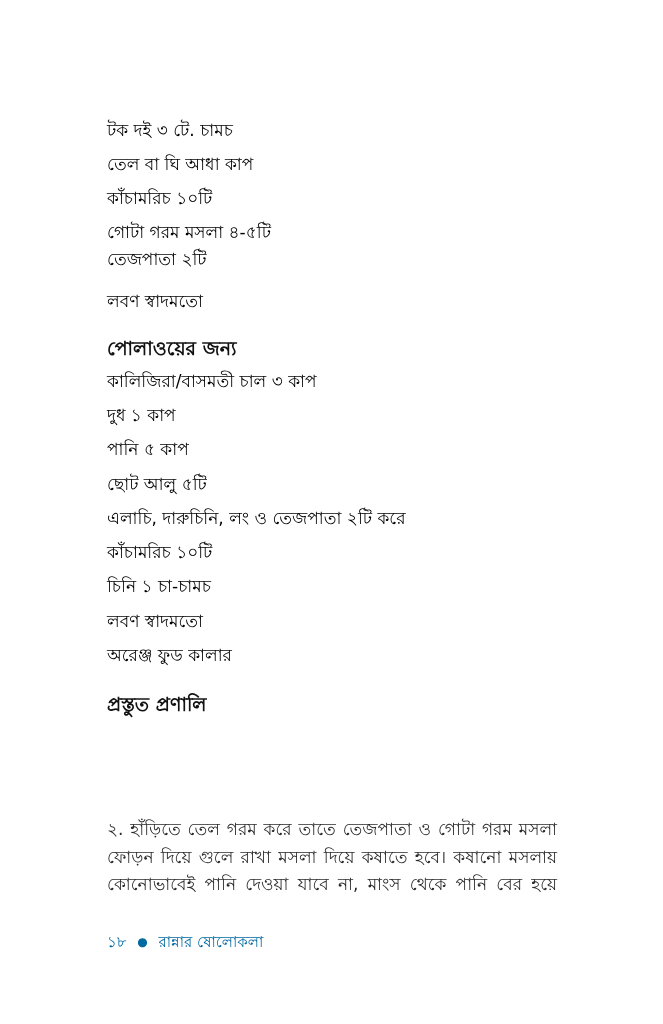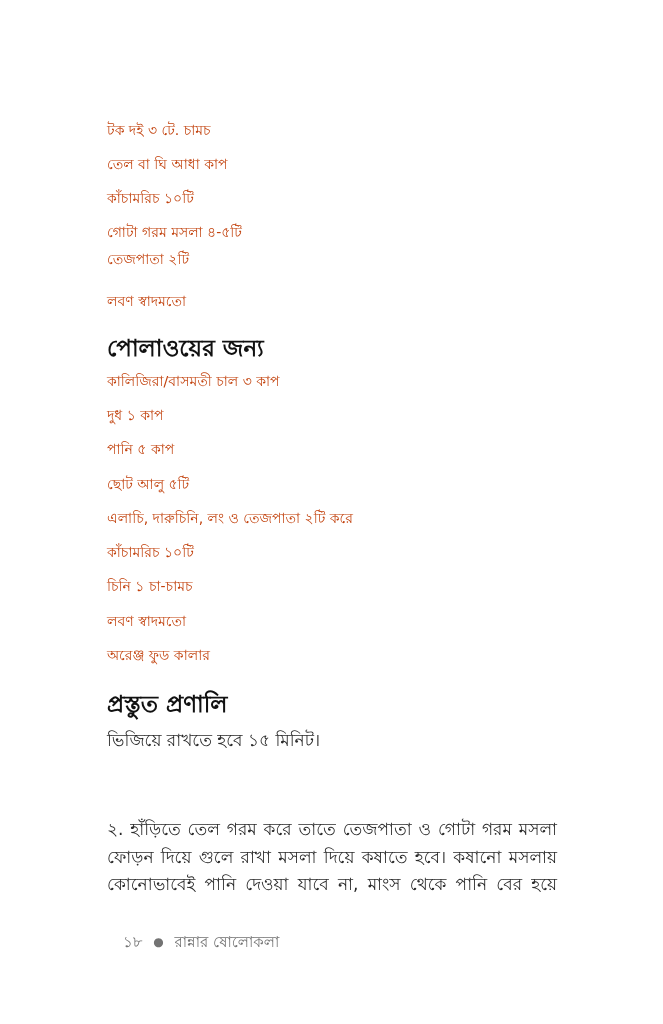--- a/index.html
+++ b/index.html
@@ -17,29 +17,29 @@
     }
     .page {
       position: absolute;
       left: 0; top: 0;
       width: 663px; height: 1024px;
       background: #ffffff;
     }
     .ing-line {
       position: absolute;
       left: 107px;
-      font-size: 14px;
+      font-size: 17px;
       line-height: 22px;
       white-space: nowrap;
-      color: #c2410c;
+      color: #000000;
     }
     .heading {
       position: absolute;
       left: 107px;
-      font-size: 23px;
+      font-size: 19px;
       font-weight: bold;
       line-height: 24px;
       white-space: nowrap;
       color: #111111;
     }
     .para {
       position: absolute;
       left: 107px;
       width: 450px;
       font-size: 17px;
@@ -52,25 +52,25 @@
       display: block;
       text-align: justify;
       text-align-last: justify;
       white-space: nowrap;
     }
     .para .ln.last {
       text-align-last: left;
     }
     .footer {
       position: absolute;
-      left: 123px;
+      left: 107px;
       top: 932px;
       font-size: 15px;
       line-height: 20px;
-      color: #737373;
+      color: #0369a1;
       white-space: nowrap;
     }
     .footer .bullet {
       display: inline-block;
       margin: 0 6px;
       font-size: 12px;
       vertical-align: 1px;
     }
   </style>
 </head>
@@ -96,21 +96,20 @@
     <div class="ing-line" style="top:507px">এলাচি, দারুচিনি, লং ও তেজপাতা ২টি করে</div>
     <div class="ing-line" style="top:541px">কাঁচামরিচ ১০টি</div>
     <div class="ing-line" style="top:575px">চিনি ১ চা-চামচ</div>
     <div class="ing-line" style="top:610px">লবণ স্বাদমতো</div>
     <div class="ing-line" style="top:644px">অরেঞ্জ ফুড কালার</div>
   </div>
 
   <div class="heading" style="top:692px">প্রস্তুত প্রণালি</div>
 
   <div class="para" style="top:727px">
-    <span class="ln last">ভিজিয়ে রাখতে হবে ১৫ মিনিট।</span>
   </div>
 
   <div class="para" style="top:816px">
     <span class="ln">২. হাঁড়িতে তেল গরম করে তাতে তেজপাতা ও গোটা গরম মসলা</span>
     <span class="ln">ফোড়ন দিয়ে গুলে রাখা মসলা দিয়ে কষাতে হবে। কষানো মসলায়</span>
     <span class="ln">কোনোভাবেই পানি দেওয়া যাবে না, মাংস থেকে পানি বের হয়ে</span>
   </div>
 
   <div class="footer">
     <span>১৮</span>

